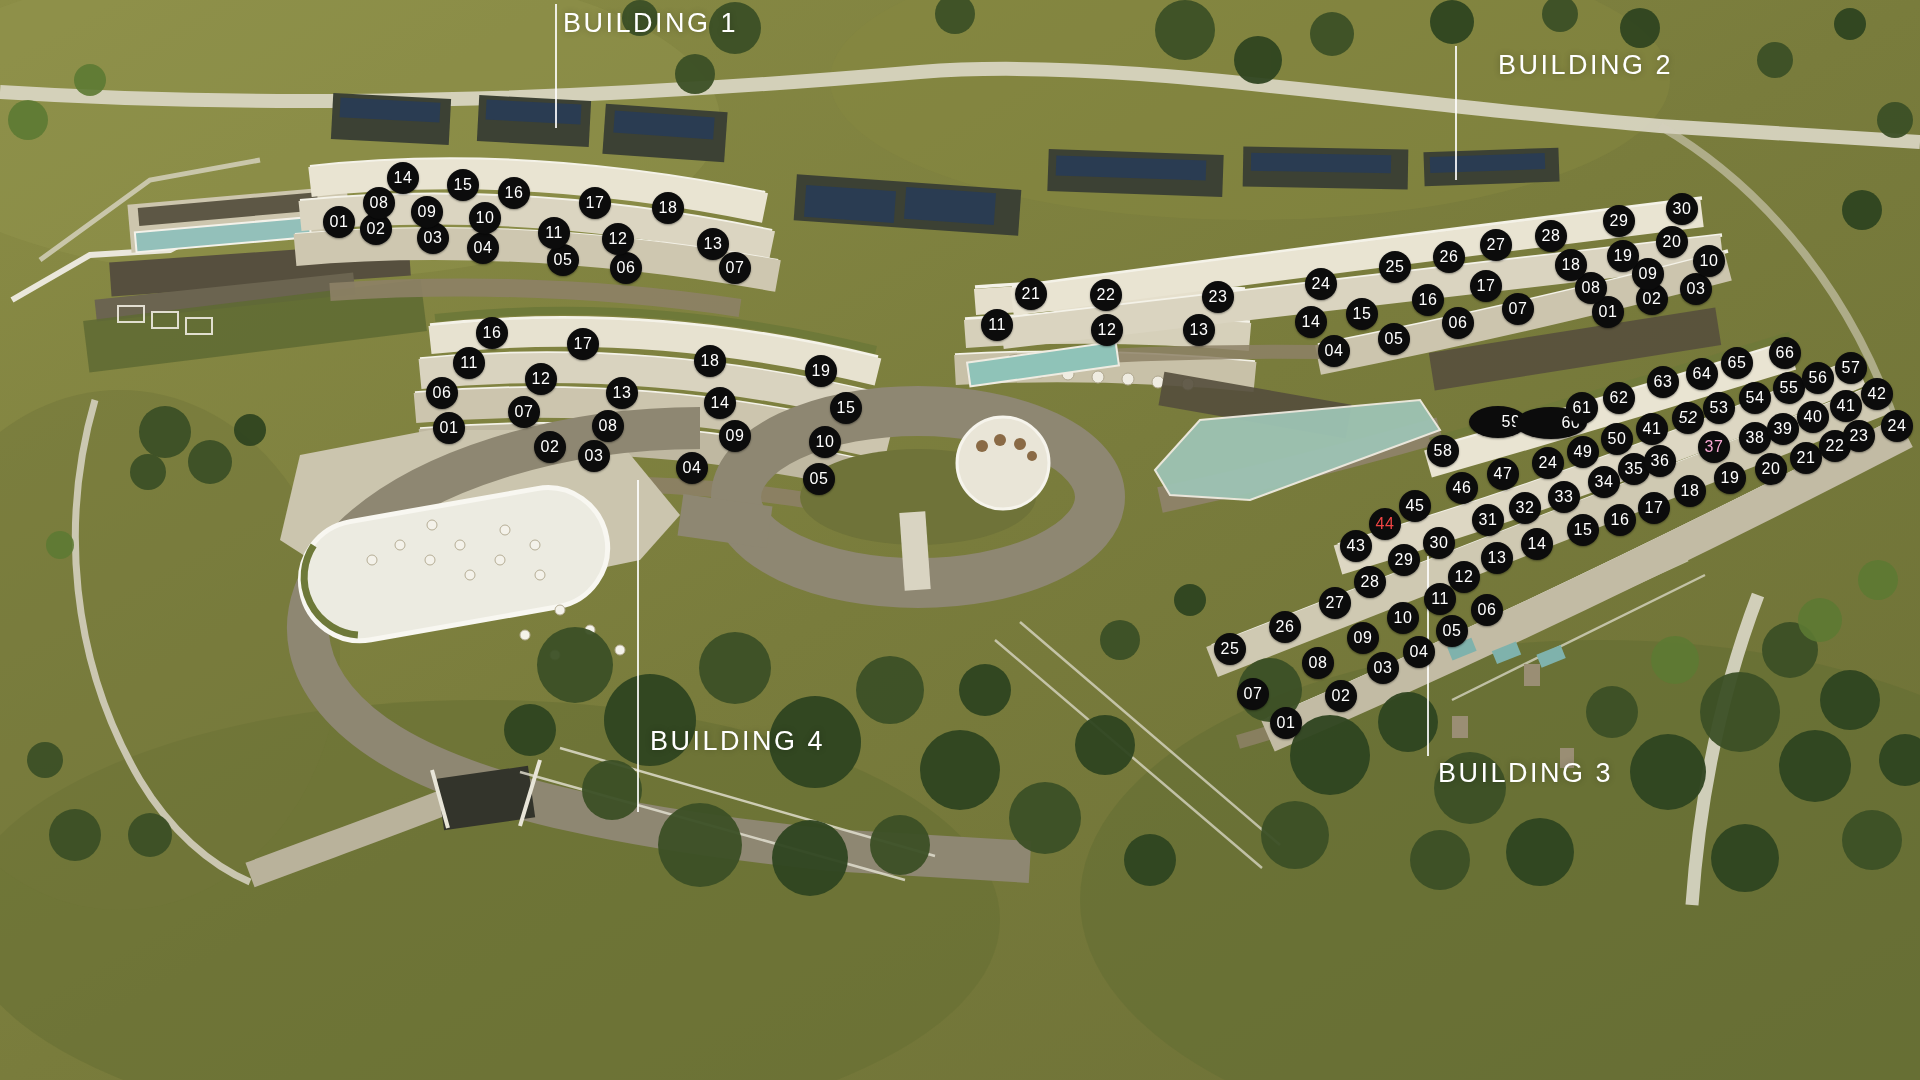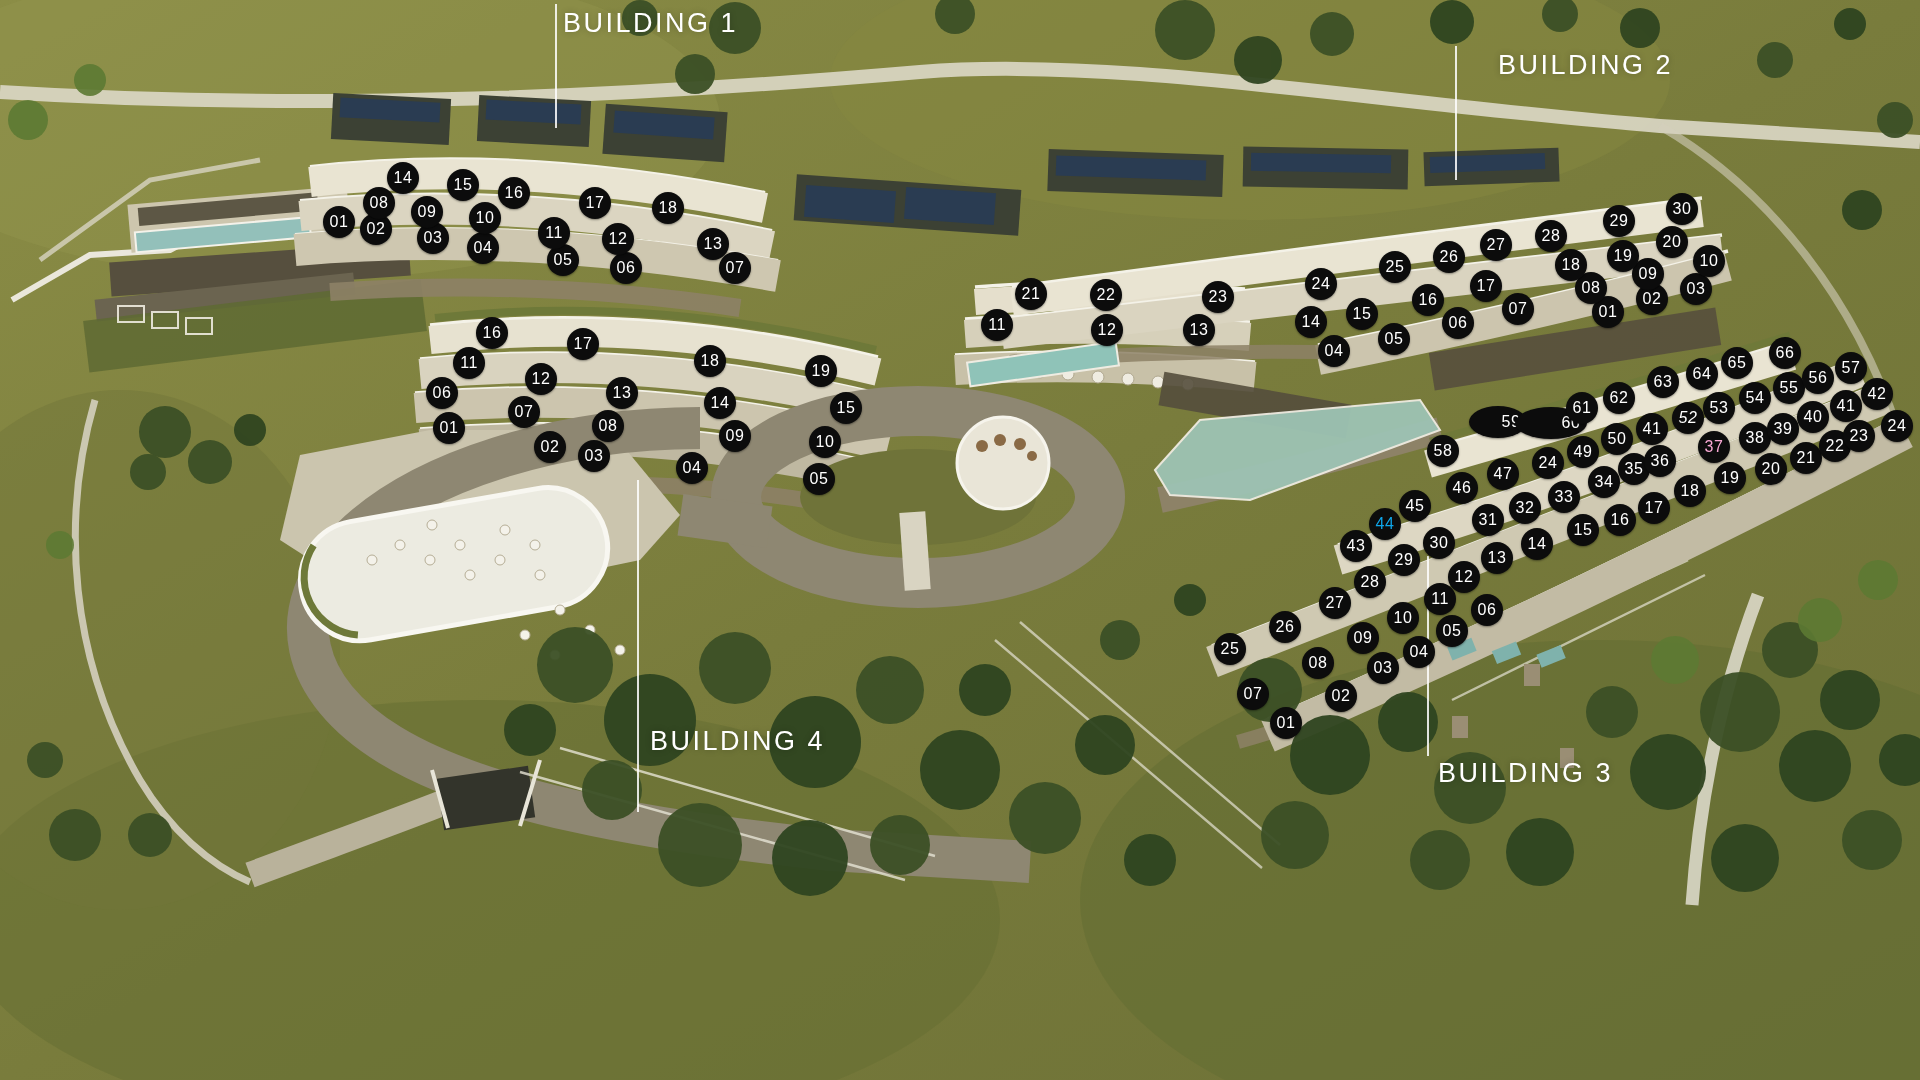--- a/index.html
+++ b/index.html
@@ -362,21 +362,21 @@
       <div class="unit-badge" style="left: 1588px; top: 466px; background: rgb(12, 12, 12); color: rgb(255, 255, 255);">34</div>
       <div class="unit-badge" style="left: 1618px; top: 453px; background: rgb(12, 12, 12); color: rgb(255, 255, 255); text-align: right;">35</div>
       <div class="unit-badge" style="left: 1644px; top: 445px; background: rgb(12, 12, 12); color: rgb(255, 255, 255);">36</div>
       <div class="unit-badge" style="left: 1698px; top: 431px; background: rgb(12, 12, 12); color: #f9a8d4;">37</div>
       <div class="unit-badge" style="left: 1739px; top: 422px; background: rgb(12, 12, 12); color: rgb(255, 255, 255);">38</div>
       <div class="unit-badge" style="left: 1767px; top: 413px; background: rgb(12, 12, 12); color: rgb(255, 255, 255);">39</div>
       <div class="unit-badge" style="left: 1797px; top: 401px; background: rgb(12, 12, 12); color: rgb(255, 255, 255);">40</div>
       <div class="unit-badge" style="left: 1830px; top: 390px; background: rgb(12, 12, 12); color: rgb(255, 255, 255);">41</div>
       <div class="unit-badge" style="left: 1861px; top: 378px; background: rgb(12, 12, 12); color: rgb(255, 255, 255);">42</div>
       <div class="unit-badge" style="left: 1340px; top: 530px; background: rgb(12, 12, 12); color: rgb(255, 255, 255);">43</div>
-      <div class="unit-badge" style="left: 1369px; top: 508px; background: rgb(12, 12, 12); color: #0ea5e9; text-align: right;">44</div>
+      <div class="unit-badge" style="left: 1369px; top: 508px; background: rgb(12, 12, 12); color: #ef4444; text-align: right;">44</div>
       <div class="unit-badge" style="left: 1399px; top: 490px; background: rgb(12, 12, 12); color: rgb(255, 255, 255);">45</div>
       <div class="unit-badge" style="left: 1446px; top: 472px; background: rgb(12, 12, 12); color: rgb(255, 255, 255);">46</div>
       <div class="unit-badge" style="left: 1487px; top: 458px; background: rgb(12, 12, 12); color: rgb(255, 255, 255);">47</div>
       <div class="unit-badge" style="left: 1532px; top: 447px; background: rgb(12, 12, 12); color: rgb(255, 255, 255);">24</div>
       <div class="unit-badge" style="left: 1567px; top: 436px; background: rgb(12, 12, 12); color: rgb(255, 255, 255);">49</div>
       <div class="unit-badge" style="left: 1601px; top: 423px; background: rgb(12, 12, 12); color: rgb(255, 255, 255);">50</div>
       <div class="unit-badge" style="left: 1636px; top: 413px; background: rgb(12, 12, 12); color: rgb(255, 255, 255);">41</div>
       <div class="unit-badge" style="left: 1672px; top: 402px; background: rgb(12, 12, 12); color: rgb(255, 255, 255); font-style: italic;">52</div>
       <div class="unit-badge" style="left: 1703px; top: 392px; background: rgb(12, 12, 12); color: rgb(255, 255, 255);">53</div>
       <div class="unit-badge" style="left: 1739px; top: 382px; background: rgb(12, 12, 12); color: rgb(255, 255, 255);">54</div>

